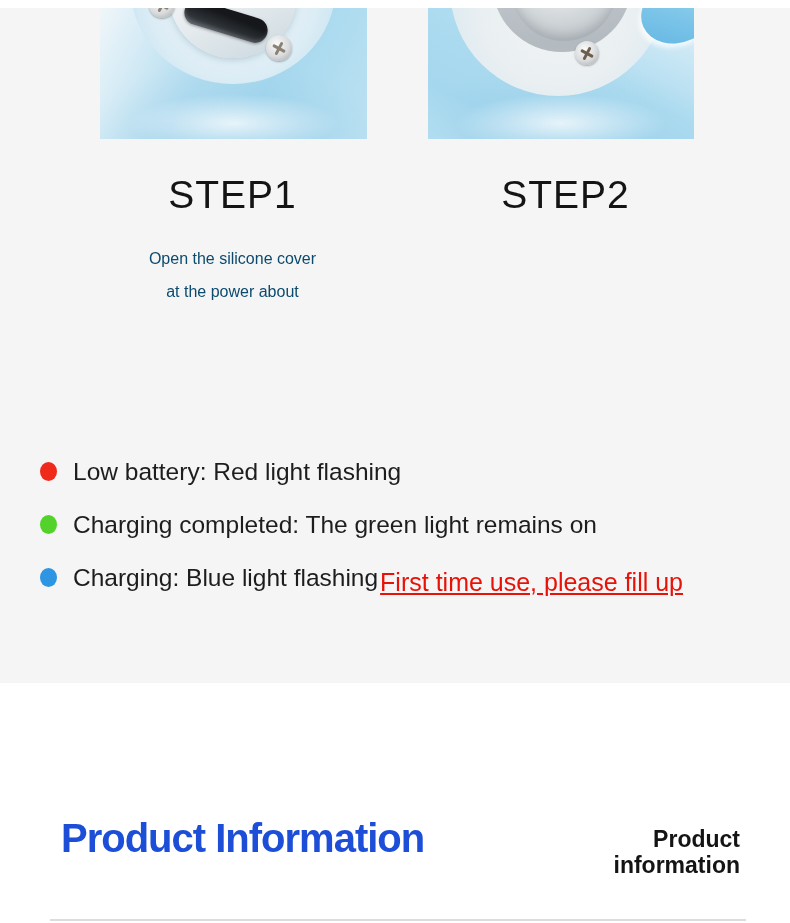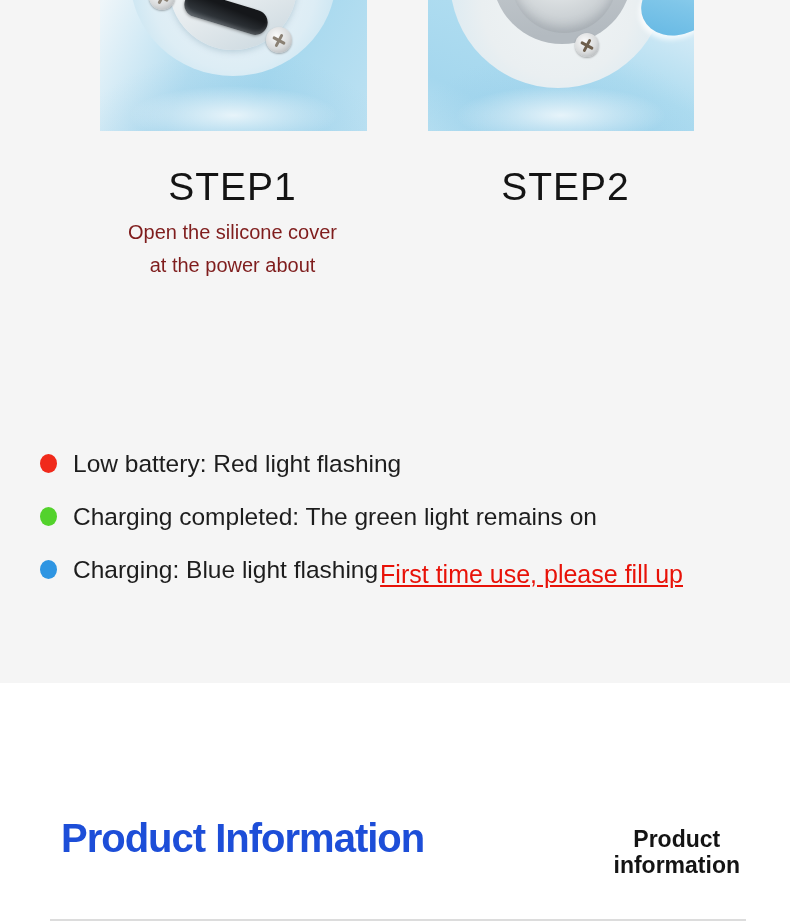--- a/index.html
+++ b/index.html
@@ -1,21 +1,21 @@
 <!DOCTYPE html>
 <html><head>
 <meta charset="utf-8">
 <style>
   html,body { margin:0; padding:0; }
   body { background:#ffffff; }
   .page {
     position:relative; width:790px; height:923px; overflow:hidden;
     background:#ffffff; font-family:"Liberation Sans", sans-serif;
   }
-  .top-section { position:absolute; left:0; top:0; width:790px; height:683px; background:#f5f5f5; }
+  .top-section { position:absolute; left:0; top:8px; width:790px; height:683px; background:#f5f5f5; }
   .bottom-section { position:absolute; left:0; top:683px; width:790px; height:240px; background:#ffffff; }
 
   
   .photo { position:absolute; top:0; height:131px; overflow:hidden; }
   .photo-left  { left:100px; width:267px;
     background: linear-gradient(115deg, #f0f6f9 0%, #d7ecf6 16%, #b4ddf0 38%, #a6d8ee 62%, #bce1f2 100%);
   }
   .photo-right { left:428px; width:266px;
     background: linear-gradient(205deg, #e9f3f8 0%, #cde8f5 18%, #aedcf0 45%, #a5d7ee 78%, #b6dff1 100%);
   }
@@ -64,35 +64,35 @@
     transform:rotate(-24deg);
     background: linear-gradient(220deg, #a9dcf2 0%, #7fc6e9 52%, #61b6e3 100%);
     box-shadow: -4px 3px 5px rgba(255,255,255,0.75);
   }
 
   
   .step { position:absolute; top:166px; text-align:center; }
   .step-1 { left:75px;  width:315px; }
   .step-2 { left:398px; width:335px; }
   .step-title { font-size:39px; line-height:42px; color:#141414; font-weight:400; letter-spacing:1px; }
-  .step-caption { margin-top:8px; font-size:20px; color:#7f1d1d; line-height:33px; }
+  .step-caption { margin-top:26px; font-size:16px; color:#0c4a6e; line-height:33px; }
   .caption-line { display:block; }
 
   
   .status-list { position:absolute; left:40px; top:426px; margin:0; padding:0; list-style:none; }
   .status-item { display:flex; align-items:center; height:31px; margin-bottom:15px;
     font-size:24.5px; color:#1d1d1d; white-space:nowrap;margin-top:22px; }
   .status-dot { flex:none; width:17px; height:19px; border-radius:50%; margin-right:16px; }
 
   .note { position:absolute; top:560px; right:107px; font-size:25px; white-space:nowrap; }
 
   
   .section-title { position:absolute; left:44px; top:110px; margin:17px;
     font-size:40px; line-height:56px; font-weight:700; color:#1d4ed8; letter-spacing:-1px; white-space:nowrap; }
-  .brand-mark { position:absolute; right:50px; top:143px; text-align:center;
+  .brand-mark { position:absolute; right:50px; top:143px; text-align:right;
     font-size:23px; line-height:26px; font-weight:700; color:#141414; }
   .divider { position:absolute; left:50px; top:236px; width:696px; height:2px; background:#dcdcdc; }
 </style>
 </head>
 <body>
 
 <div class="page">
 
   <section class="top-section">
 

